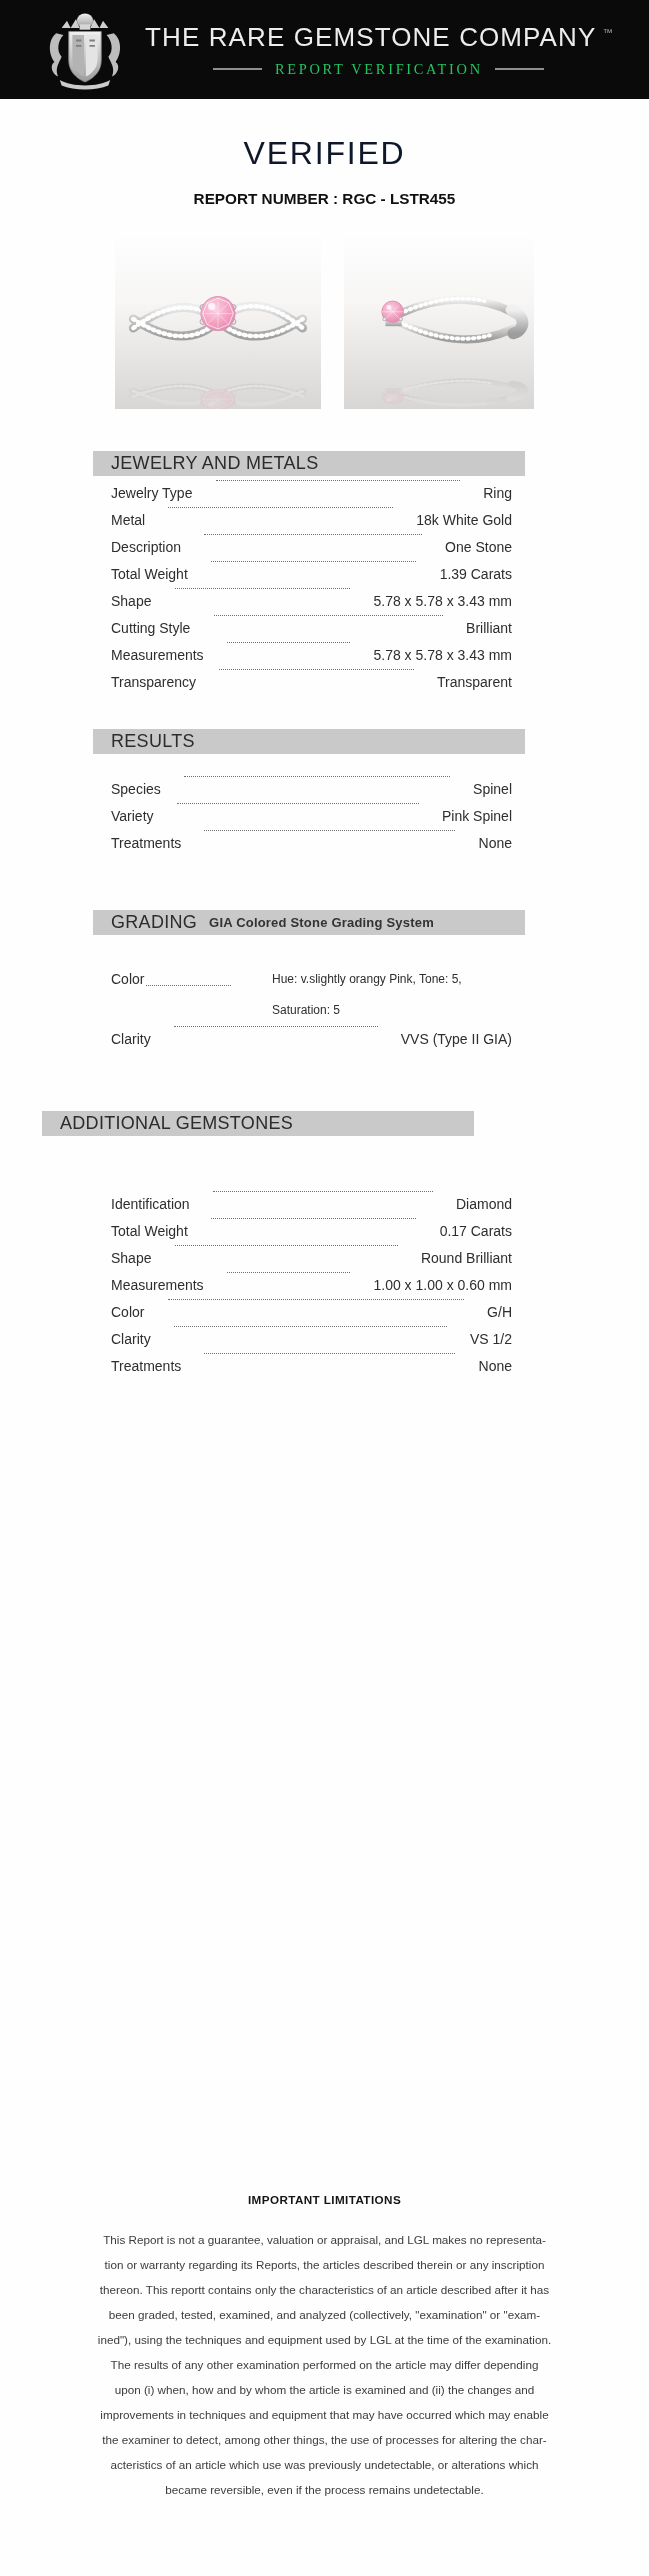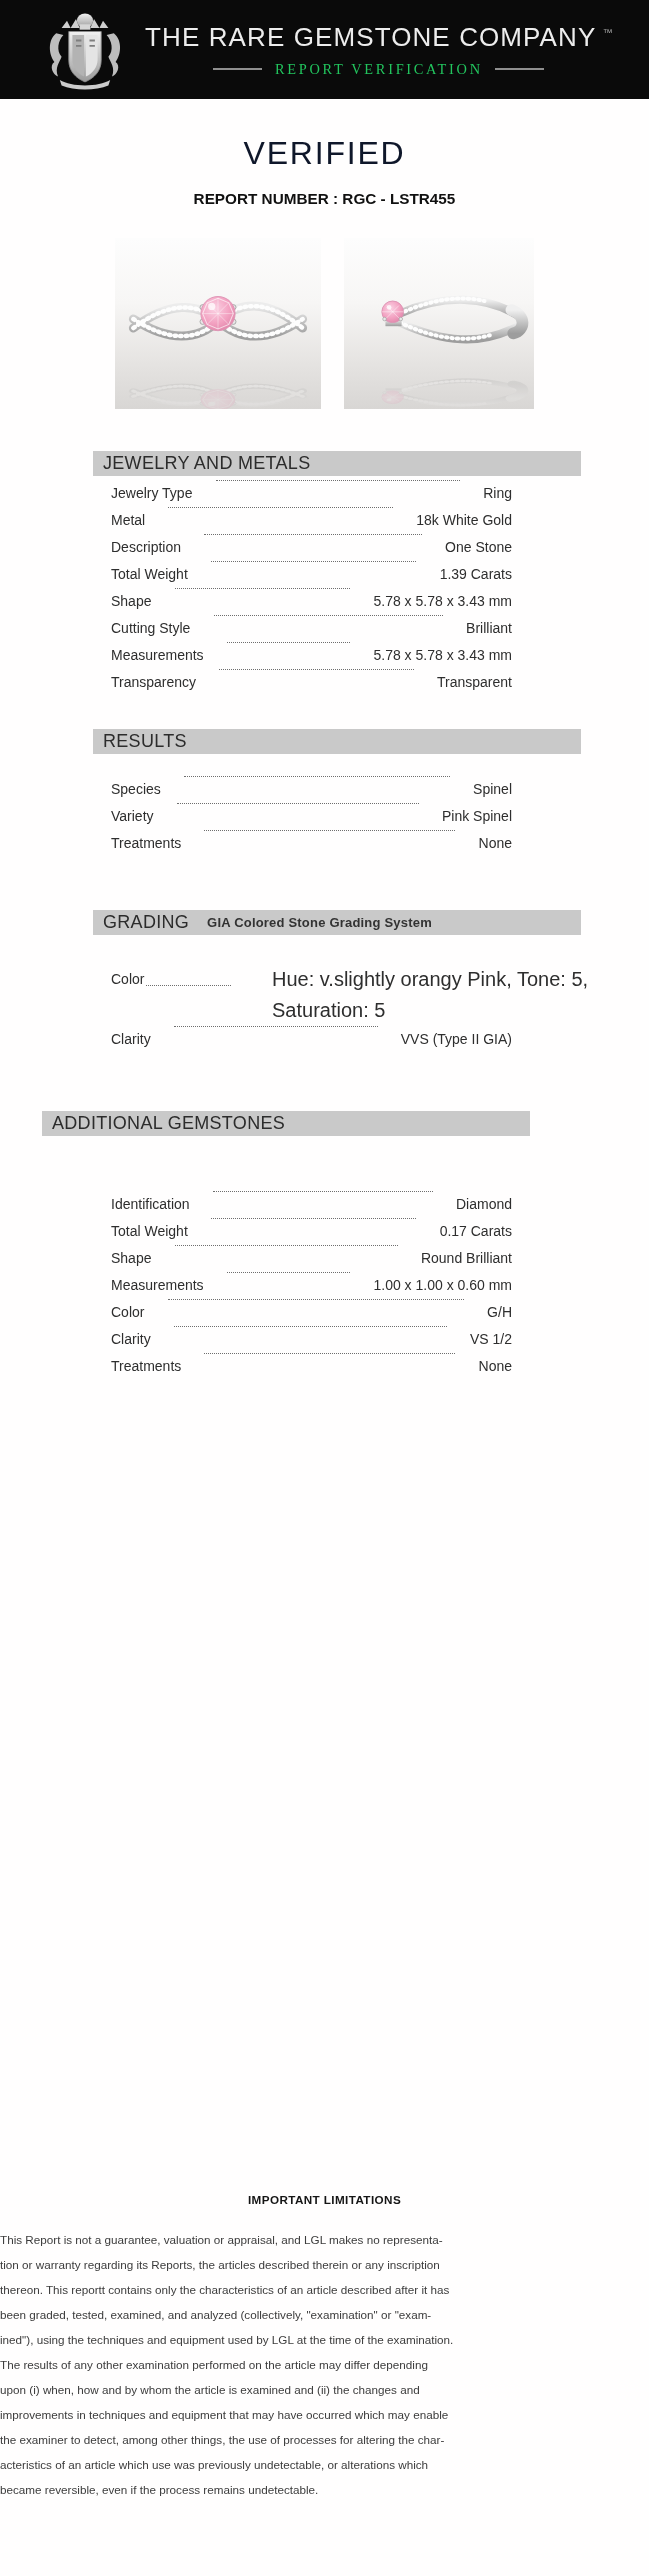--- a/index.html
+++ b/index.html
@@ -24,24 +24,24 @@
                  font-weight:700;color:#101010;}
 
   
   .photos{margin-top:32px;display:flex;justify-content:center;gap:22.5px;height:171px;}
   .photo{height:171px;background:linear-gradient(180deg,#fdfdfd 0%,#f7f6f5 38%,#e6e4e2 72%,#d8d6d4 100%);}
   .photo.front{width:206px;}
   .photo.side{width:190px;}
   .photo svg{display:block;width:100%;height:100%;}
 
   
-  .section-bar{width:488px;margin-left:93px;height:25px;background:#c9c9c9;
-               display:flex;align-items:center;padding-left:10px;box-sizing:border-box;
+  .section-bar{width:432px;margin-left:93px;height:25px;background:#c9c9c9;
+               display:flex;align-items:center;padding-left:18px;box-sizing:border-box;
                font-size:18px;color:#2c2c2c;letter-spacing:0.3px;white-space:nowrap;}
-  .section-bar .note{font-size:13px;font-weight:700;color:#333;margin-left:18px;letter-spacing:0.2px;}
+  .section-bar .note{font-size:13px;font-weight:700;color:#333;margin-left:12px;letter-spacing:0.2px;}
   .mt-photos{margin-top:42px;}
   .rows{margin-left:93px;width:448px;box-sizing:border-box;padding:0 29px 0 18px;}
   .rows.r1{margin-top:4.5px;}
   .rows.r2{margin-top:21.6px;}
   .rows.r4{margin-top:55px;}
   .row{display:flex;align-items:flex-start;height:27px;font-size:14px;color:#2e2e2e;gap:16px;}
   .row .label{line-height:27px;white-space:nowrap;}
   .row .dots{flex:1;border-bottom:1.8px dotted #6e6e6e;margin:0 7.2px 8px 7.2px;}
   .row .value{line-height:27px;white-space:nowrap;}
   .bar-results{margin-top:33px;}
@@ -49,29 +49,29 @@
   .bar-additional{margin-top:58px;margin-left:42px;}
 
   
   .grading-block{margin-left:93px;width:448px;box-sizing:border-box;
                  padding:0 29px 0 18px;margin-top:29px;}
   .color-row{display:flex;align-items:flex-start;}
   .color-labelwrap{width:161px;display:flex;align-items:flex-end;box-sizing:border-box;
                    padding-right:41px;flex:0 0 auto;height:31px;}
   .color-labelwrap .label{line-height:31px;font-size:14px;color:#2e2e2e;white-space:nowrap;}
   .color-labelwrap .gdots{flex:1;border-bottom:1.8px dotted #6e6e6e;margin:0 0 9px 1.8px;}
-  .color-value{flex:1;font-size:20px;color:#2e2e2e;}
+  .color-value{flex:1;font-size:12px;color:#2e2e2e;}
   .color-value div{line-height:31px;white-space:nowrap;}
 
   
   .limitations{margin-top:813px;}
   .lim-heading{text-align:center;font-size:11.7px;line-height:14.4px;font-weight:700;
                letter-spacing:0.4px;color:#151515;}
   .lim-lines{margin-top:20px;}
-  .lim-line{font-size:11.7px;height:25px;line-height:25px;
+  .lim-line{text-align:center;font-size:11.7px;height:25px;line-height:25px;
             color:#3c3c3c;white-space:nowrap;}
 </style>
 </head>
 <body>
 
 <div class="page">
 
   <div class="header">
     <svg class="crest" viewBox="0 0 100 92">
       <defs>

